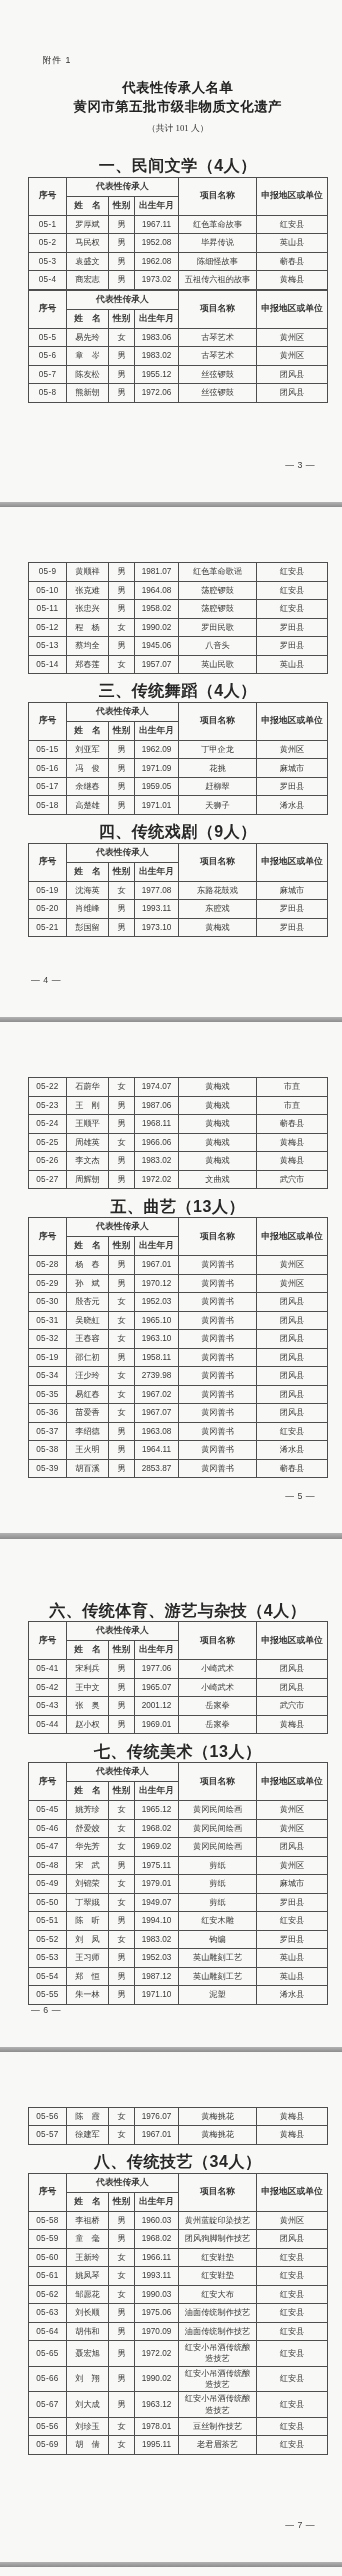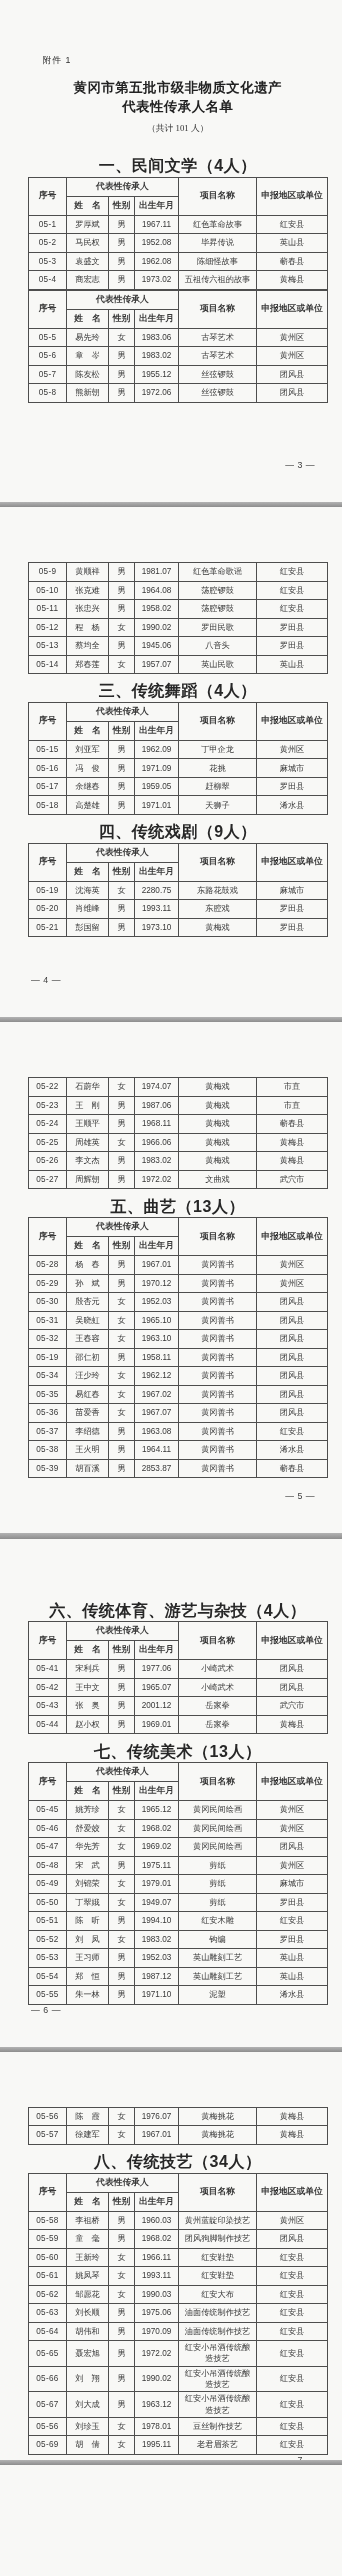--- a/index.html
+++ b/index.html
@@ -94,22 +94,22 @@
   .page-number.right{text-align:right;padding-right:12.4px;}
   .page-number.left{text-align:left;margin-left:3.1px;}
 </style>
 </head>
 <body>
 
 <div id="pages">
     <div class="page" style="height: 502px;">
       <div class="attachment">附件 1</div>
       <div class="doc-title">
+    <div>代表性传承人名单</div>
     <div>黄冈市第五批市级非物质文化遗产</div>
-    <div>代表性传承人名单</div>
   </div>
       <div class="doc-count">（共计 101 人）</div>
       <div class="section-heading">一、民间文学（4人）</div>
       <table class="roster">
     <colgroup>
       <col style="width:38px">
           <col style="width:42px">
           <col style="width:26px">
       <col style="width:44px">
           <col style="width:78px">
@@ -364,21 +364,21 @@
         <th>姓　名</th>
         <th>性别</th>
         <th>出生年月</th>
       </tr>
     </thead>
     <tbody>
           <tr>
     <td class="c-serial">05-19</td>
     <td>沈海英</td>
     <td>女</td>
-    <td>2280.75</td>
+    <td>1977.08</td>
     <td>东路花鼓戏</td>
     <td>麻城市</td>
   </tr>
           <tr>
     <td class="c-serial">05-20</td>
     <td>肖维峰</td>
     <td>男</td>
     <td>1993.11</td>
     <td>东腔戏</td>
     <td>罗田县</td>
@@ -527,21 +527,21 @@
     <td>邵仁初</td>
     <td>男</td>
     <td>1958.11</td>
     <td>黄冈善书</td>
     <td>团风县</td>
   </tr>
           <tr>
     <td class="c-serial">05-34</td>
     <td>汪少玲</td>
     <td>女</td>
-    <td>1962.12</td>
+    <td>2739.98</td>
     <td>黄冈善书</td>
     <td>团风县</td>
   </tr>
           <tr>
     <td class="c-serial">05-35</td>
     <td>易红春</td>
     <td>女</td>
     <td>1967.02</td>
     <td>黄冈善书</td>
     <td>团风县</td>
@@ -752,21 +752,21 @@
     <td>男</td>
     <td>1971.10</td>
     <td>泥塑</td>
     <td>浠水县</td>
   </tr>
         </tbody>
   </table>
       <div class="page-number left">— 6 —</div>
     </div>
     <div class="page-sep"></div>
-    <div class="page" style="height: 408px;">
+    <div class="page" style="height: 510px;">
       <table class="roster">
     <colgroup>
       <col style="width:38px">
           <col style="width:42px">
           <col style="width:26px">
       <col style="width:44px">
           <col style="width:78px">
           <col style="width:71px">
     </colgroup>
 

